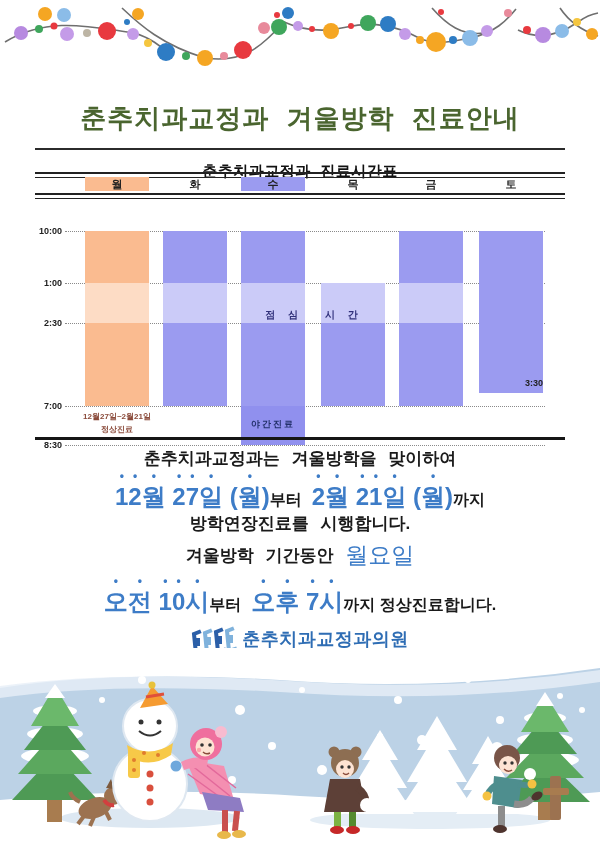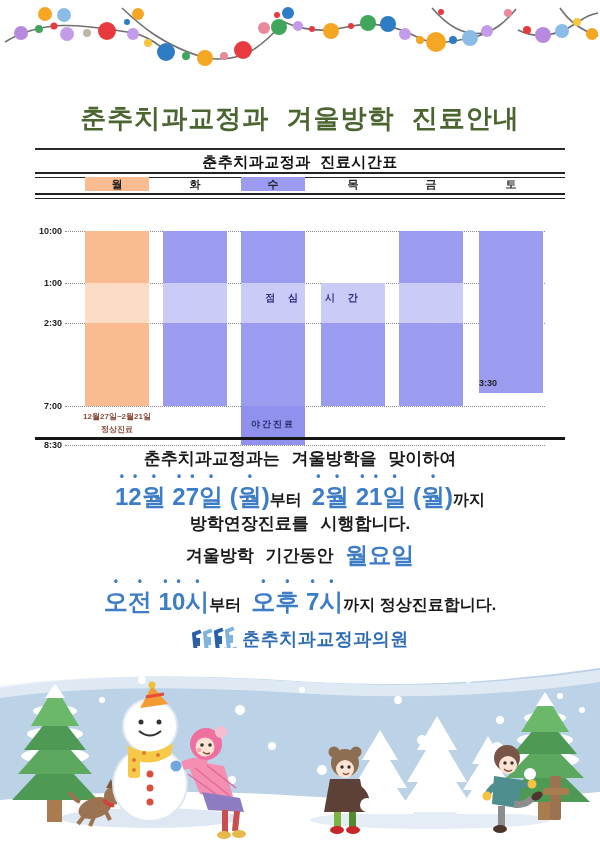--- a/index.html
+++ b/index.html
@@ -11,21 +11,21 @@
   .garland{position:absolute;top:0;left:0;}
   
   .main-title{
     position:absolute;top:101px;left:0;width:100%;text-align:center;
     font-size:26px;font-weight:bold;color:var(--title-green,#4a652f);
     letter-spacing:1px;word-spacing:9px;
   }
   .rule-main{position:absolute;top:148px;left:35px;width:530px;border-top:2px solid #2b2b2b;}
   
   .table-title{
-    position:absolute;top:153px;left:0;width:100%;text-align:center;
+    position:absolute;top:162px;left:0;width:100%;text-align:center;
     font-size:15px;font-weight:bold;color:#111;word-spacing:5px;letter-spacing:.5px;
   }
   .rule-dbl{position:absolute;left:35px;width:530px;height:3px;
     border-top:2px solid #222;border-bottom:1px solid #222;}
   .rule-a{top:172px;} .rule-b{top:193px;}
   .day{
     position:absolute;top:177px;width:64px;height:14px;line-height:14px;
     text-align:center;font-size:11px;font-weight:bold;color:#222;
   }
   .d0{left:85px;background:var(--monday-orange,#fabb90);}
@@ -42,49 +42,49 @@
   .c-mon-l{background:var(--monday-orange-light,#fddcc5);}
   .c-pur{background:var(--weekday-purple,#9b9bf0);}
   .c-pur-l{background:var(--weekday-purple-light,#cbcbf8);}
   .c-pur-n{background:#9090ee;}
   .x-mon{left:50px;} .x-tue{left:128px;} .x-wed{left:206px;}
   .x-thu{left:286px;} .x-fri{left:364px;} .x-sat{left:444px;}
   .s1{top:9px;height:52px;} .s2{top:61px;height:40px;} .s3{top:101px;height:83px;}
   .s-night{top:184px;height:39px;}
   .s-sat{top:9px;height:162px;}
   .lunch-txt{
-    position:absolute;top:69px;font-size:10px;font-weight:bold;color:#30307a;letter-spacing:5px;
+    position:absolute;top:86px;font-size:10px;font-weight:bold;color:#30307a;letter-spacing:5px;
   }
   .lunch-l{left:206px;width:62px;text-align:right;}
   .lunch-r{left:290px;width:64px;text-align:left;}
   .night-txt{
     position:absolute;left:206px;top:196px;width:64px;text-align:center;
     font-size:9px;font-weight:bold;color:#22306a;letter-spacing:2px;
   }
-  .sat-end-txt{position:absolute;left:444px;top:156px;width:64px;text-align:left;
+  .sat-end-txt{position:absolute;left:444px;top:156px;width:64px;text-align:right;
     font-size:9px;font-weight:bold;color:#222;}
   .mon-note{position:absolute;left:15px;top:188px;width:134px;text-align:center;
     font-size:8px;font-weight:bold;color:var(--note-red,#8a4a3a);line-height:13px;}
   .rule-bottom{position:absolute;top:437px;left:35px;width:530px;border-top:3px solid #161616;}
   
   .nline{position:absolute;left:0;width:100%;text-align:center;font-weight:bold;color:#1a1a1a;}
   .n1{top:447px;font-size:17px;word-spacing:7px;}
   .n2{top:469px;}
   .n3{top:512px;font-size:17px;word-spacing:7px;}
   .n4{top:540px;font-size:17px;word-spacing:7px;}
   .n5{top:574px;}
   .big-blue{
     font-size:24px;font-weight:bold;color:var(--accent-blue,#3d7cc7);
     -webkit-text-emphasis:filled dot var(--accent-blue,#3d7cc7);
     text-emphasis:filled dot var(--accent-blue,#3d7cc7);
     -webkit-text-emphasis-position:over right;
     line-height:1.5;
   }
   .day-blue{
-    font-size:23px;font-weight:bold;color:var(--accent-blue,#3d7cc7);vertical-align:-2px;
+    font-size:23px;font-weight:normal;color:var(--accent-blue,#3d7cc7);vertical-align:-2px;
   }
   .mid-black{font-size:16px;font-weight:bold;color:#1a1a1a;margin-top:28px;}
   .gap-r{margin-right:10px;}
   
   .logo-row{position:absolute;top:626px;left:0;width:100%;display:flex;
     align-items:center;justify-content:center;gap:3px;}
   .logo-text{text-align:center;}
   .logo-name{font-size:18px;font-weight:bold;color:var(--logo-blue,#2e6db4);letter-spacing:.5px;}
   .logo-en{font-size:8px;color:#5091c8;margin-top:1px;}
   

